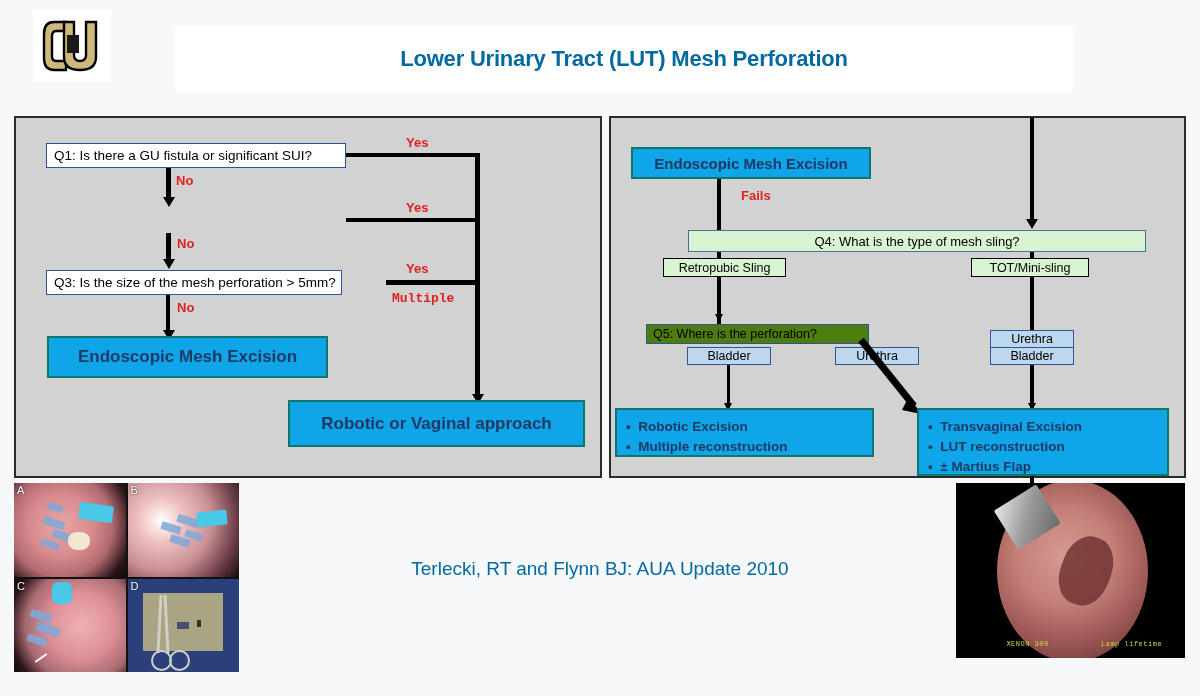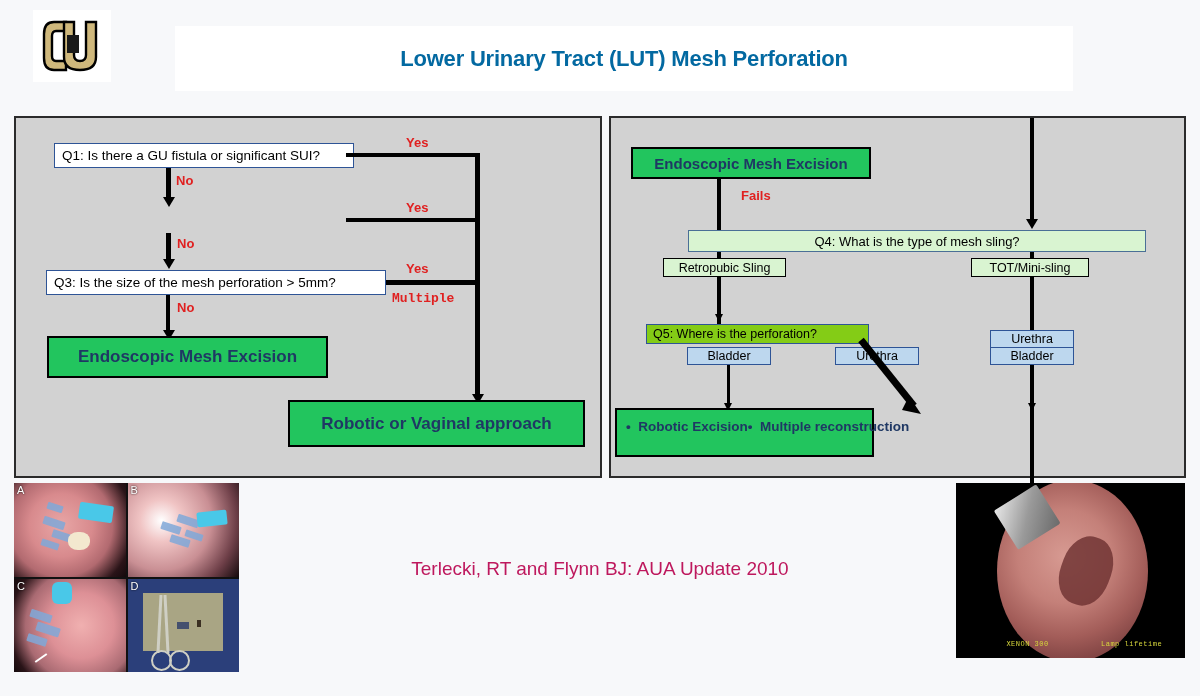--- a/index.html
+++ b/index.html
@@ -35,35 +35,35 @@
   .inner{position:absolute;left:0;top:0;width:100%;height:100%;}
 
   
   .node{position:absolute;box-sizing:border-box;display:flex;
         align-items:center;}
   .q-white{
     background:#ffffff;border:1.5px solid #2e5496;
     color:#000;font-size:13.5px;padding-left:7px;
   }
   .out-cream{
-    background:#22c55e;border:2px solid #000000;
+    background:#0ea5e9;border:2px solid #0f766e;
     color:#1f3864;font-weight:bold;justify-content:center;
   }
   .out-cream.left-align{justify-content:flex-start;align-items:flex-start;
-    flex-direction:row;padding:7px 0 0 9px;}
+    flex-direction:column;padding:7px 0 0 9px;}
   .q-green{
     background:#d9f4d1;border:1.5px solid #4a6f96;
     color:#000;font-size:13px;justify-content:center;
   }
   .tag-green{
     background:#d9f4d1;border:1.3px solid #000000;
     color:#000;font-size:12.5px;justify-content:center;
   }
   .q-blue{
-    background:#84cc16;border:1.3px solid #2e5496;
+    background:#4d7c0f;border:1.3px solid #2e5496;
     color:#000;font-size:12.5px;padding-left:6px;
   }
   .tag-blue{
     background:#bdd7ee;border:1.3px solid #2e5496;
     color:#000;font-size:12.5px;justify-content:center;
   }
   .bullet-row{font-size:13.5px;line-height:20px;color:#1f3864;
     font-weight:bold;white-space:nowrap;}
 
   
@@ -113,21 +113,21 @@
     transform:rotate(-32deg);border-radius:2px;
   }
   #fig-right .tissue-dark{
     position:absolute;left:46%;top:30%;width:22%;height:40%;
     background:#6c2f30;border-radius:45%;transform:rotate(20deg);opacity:.8;
   }
   #fig-right .osd{position:absolute;color:#d8d83c;font-size:7px;
     font-family:"Liberation Mono", monospace;letter-spacing:.5px;}
 
   #citation{position:absolute;left:0;top:558px;width:1200px;
-    text-align:center;font-size:19px;color:#be185d;}
+    text-align:center;font-size:19px;color:#0369a1;}
 </style>
 </head>
 <body>
 
 <div id="header">
 
   <div id="logo-box">
     <svg width="64" height="58" viewBox="0 0 64 58">
       <path d="M26 5 L14 5 Q4 5 4 17 L4 41 Q4 53 14 53 L26 53 L26 44 L16 44 Q12 44 12 39 L12 19 Q12 14 16 14 L26 14 Z" fill="#cfb87c" stroke="#000" stroke-width="2.4"></path>
       <path d="M24 5 L34 5 L34 38 Q34 44 40 44 Q46 44 46 38 L46 5 L56 5 L56 40 Q56 53 40 53 Q24 53 24 40 Z" fill="#cfb87c" stroke="#000" stroke-width="2.4"></path>
@@ -136,26 +136,26 @@
   </div>
 
   <div id="title-box">
     <div class="tl">Lower Urinary Tract (LUT) Mesh Perforation</div>
   </div>
 </div>
 
 <div class="panel" id="panel-left">
   <div class="inner">
 
-    <div class="node q-white" style="left:38px;top:25px;width:300px;height:25px;">
+    <div class="node q-white" style="left:30px;top:25px;width:300px;height:25px;">
       <span>Q1: Is there a GU fistula or significant SUI?</span>
     </div>
 
 
-    <div class="node q-white" style="left:30px;top:152px;width:340px;height:25px;">
+    <div class="node q-white" style="left:30px;top:152px;width:296px;height:25px;">
       <span>Q3: Is the size of the mesh perforation &gt; 5mm?</span>
     </div>
 
     <div class="vline" style="left:150px;top:50px;width:5px;height:30px;"></div>
     <div class="arrow-down" style="left:146.5px;top:79px;"></div>
 
     <div class="vline" style="left:150px;top:115px;width:5px;height:28px;"></div>
     <div class="arrow-down" style="left:146.5px;top:141px;"></div>
 
     <div class="vline" style="left:150px;top:177px;width:4px;height:38px;"></div>
@@ -246,20 +246,31 @@
 
     <div class="node out-cream left-align" style="left:4px;top:290px;width:259px;height:49px;">
       <div class="bullet-row">
         •&nbsp; <span>Robotic Excision</span>
       </div>
       <div class="bullet-row">
         •&nbsp; <span>Multiple reconstruction</span>
       </div>
     </div>
 
+    <div class="node out-cream left-align" style="left:306px;top:290px;width:252px;height:68px;">
+      <div class="bullet-row">
+        •&nbsp; <span>Transvaginal Excision</span>
+      </div>
+      <div class="bullet-row">
+        •&nbsp; <span>LUT reconstruction</span>
+      </div>
+      <div class="bullet-row">
+        •&nbsp; <span>± Martius Flap</span>
+      </div>
+    </div>
 
   </div>
 </div>
 
 <div id="fig-left">
 
   <div class="cell scope-a">
     <span class="lab">A</span>
     <div class="mesh" style="left:30%;top:22%;width:16px;height:7px;"></div>
     <div class="mesh" style="left:26%;top:38%;width:22px;height:8px;"></div>

